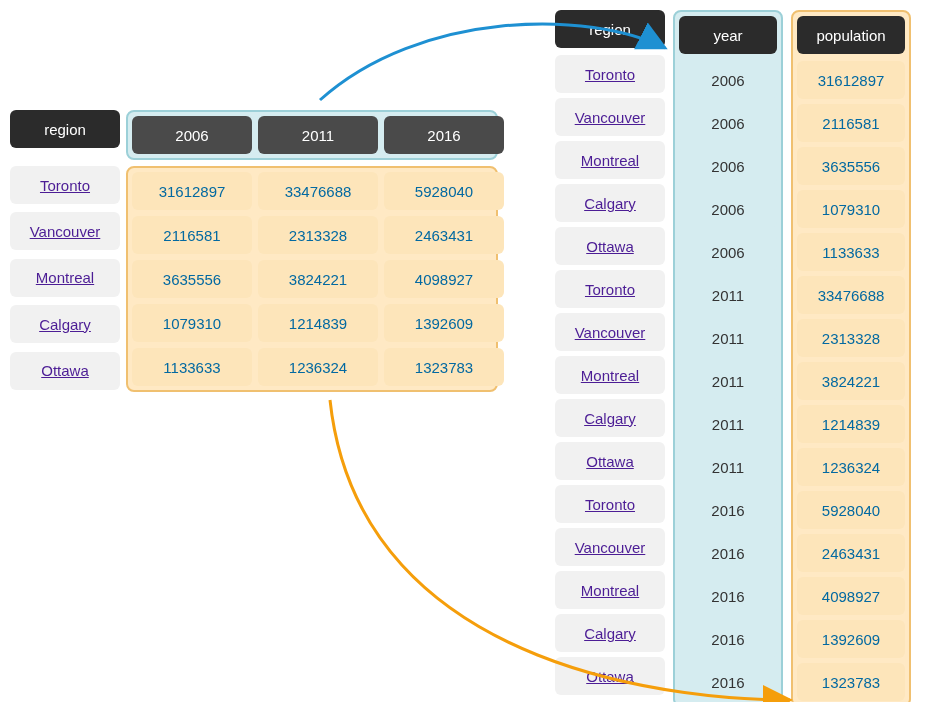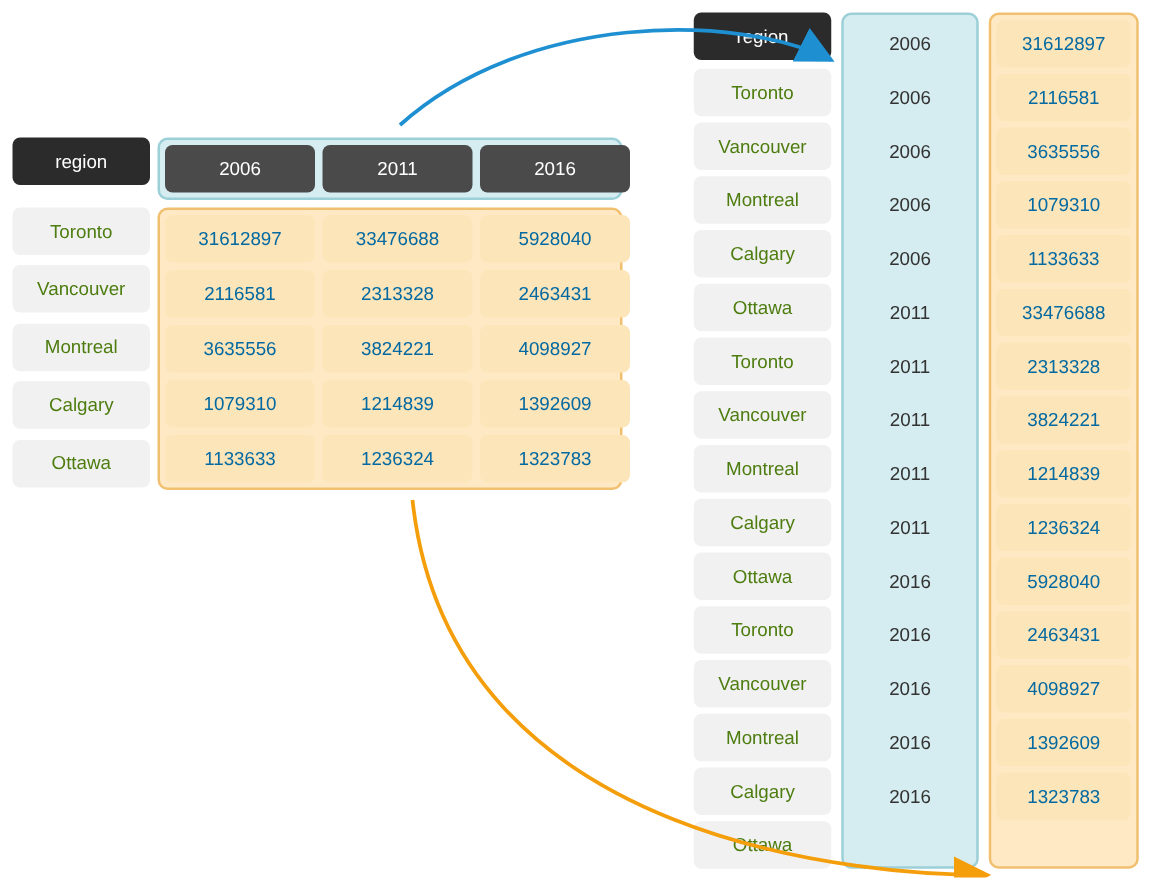--- a/index.html
+++ b/index.html
@@ -18,21 +18,22 @@
     font-size: 15px;
     border-radius: 6px;
     height: 38px;
   }
   .hdr {
     background: #2b2b2b;
     color: #fff;
   }
   .reg {
     background: #f1f1f1;
-    color: #4d7c0f;
+    color: #4c1d95;
+    text-decoration: underline;
   }
   .val {
     background: #fde5ba;
     color: #0369a1;
   }
   .yr {
     background: #d5ecf0;
     color: #333;
   }
   
@@ -153,37 +154,39 @@
     <div class="cell reg">Montreal</div>
     <div class="cell reg">Calgary</div>
     <div class="cell reg">Ottawa</div>
     <div class="cell reg">Toronto</div>
     <div class="cell reg">Vancouver</div>
     <div class="cell reg">Montreal</div>
     <div class="cell reg">Calgary</div>
     <div class="cell reg">Ottawa</div>
   </div>
   <div class="col yearcol">
+    <div class="cell hdr">year</div>
     <div class="cell yr">2006</div>
     <div class="cell yr">2006</div>
     <div class="cell yr">2006</div>
     <div class="cell yr">2006</div>
     <div class="cell yr">2006</div>
     <div class="cell yr">2011</div>
     <div class="cell yr">2011</div>
     <div class="cell yr">2011</div>
     <div class="cell yr">2011</div>
     <div class="cell yr">2011</div>
     <div class="cell yr">2016</div>
     <div class="cell yr">2016</div>
     <div class="cell yr">2016</div>
     <div class="cell yr">2016</div>
     <div class="cell yr">2016</div>
   </div>
   <div class="col popcol">
+    <div class="cell hdr">population</div>
     <div class="cell val">31612897</div>
     <div class="cell val">2116581</div>
     <div class="cell val">3635556</div>
     <div class="cell val">1079310</div>
     <div class="cell val">1133633</div>
     <div class="cell val">33476688</div>
     <div class="cell val">2313328</div>
     <div class="cell val">3824221</div>
     <div class="cell val">1214839</div>
     <div class="cell val">1236324</div>

